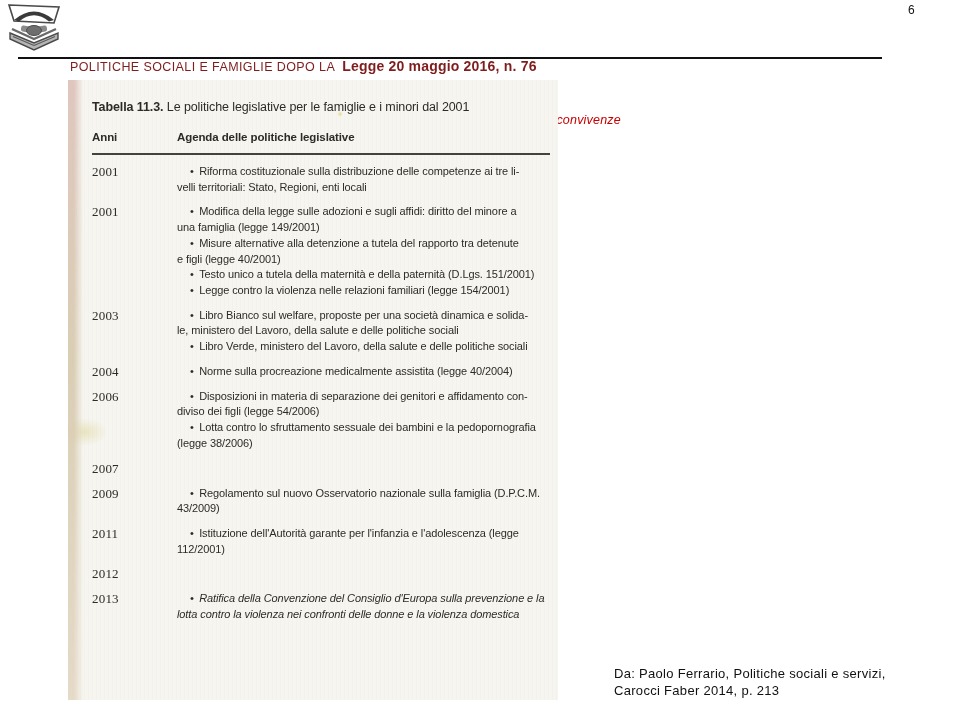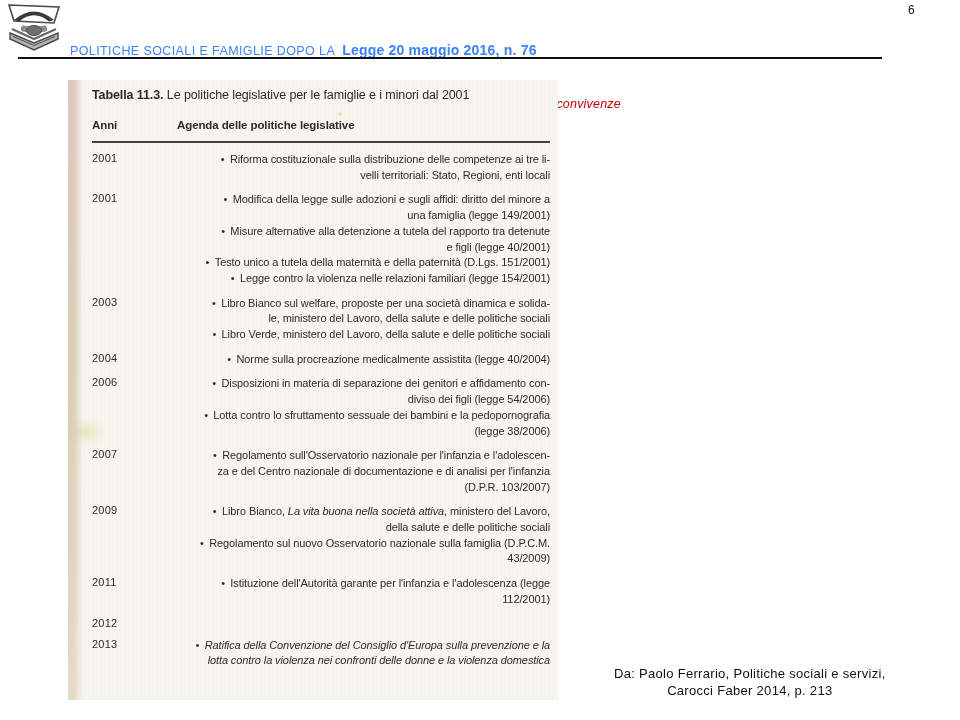--- a/index.html
+++ b/index.html
@@ -2,21 +2,21 @@
 <html><head>
 <meta charset="utf-8">
 <style>
   html,body{margin:0;padding:0;background:#fff;}
   .slide{position:relative;width:960px;height:720px;background:#ffffff;overflow:hidden;
          font-family:"Liberation Sans",sans-serif;}
 
   
   .logo{position:absolute;left:6px;top:2px;width:56px;height:54px;}
   .header-text{position:absolute;left:70px;top:6px;white-space:pre-wrap;}
-  .title-line{font-size:12.5px;letter-spacing:.4px;color:#3b82f6;}
+  .title-line{font-size:12.5px;letter-spacing:.4px;color:#7f1d1d;margin-top:16px;}
   .title-bold{font-weight:bold;font-size:14px;margin-left:7px;letter-spacing:.2px;}
   .subtitle{font-style:italic;font-size:12.5px;color:#c80000;margin-top:3px;letter-spacing:.2px;}
   .byline{font-size:12px;color:#111;margin-top:3px;letter-spacing:.2px;}
   .byline a{color:#008b8b;text-decoration:underline;cursor:pointer;}
   .byline a.bold{font-weight:bold;}
   .page-number{position:absolute;left:908px;top:3px;font-size:12px;color:#111;}
   .header-rule{position:absolute;left:18px;top:57px;width:864px;height:2px;background:#111;}
 
   
   .scan{position:absolute;left:68px;top:80px;width:490px;height:620px;box-sizing:border-box;
@@ -25,34 +25,34 @@
         background-image:
           radial-gradient(ellipse 34px 20px at 16px 352px, rgba(200,190,80,.30), rgba(200,190,80,0) 70%),
           radial-gradient(circle 4px at 272px 34px, rgba(215,205,70,.55), rgba(215,205,70,0) 75%),
           repeating-linear-gradient(90deg, rgba(120,110,90,.025) 0 1px, transparent 1px 4px);
         color:#2e2b27;}
   .scan-edge{position:absolute;left:0;top:0;bottom:0;width:15px;
         background:linear-gradient(180deg, rgba(222,196,188,.95), rgba(214,201,172,.85) 45%, rgba(228,216,196,.9)),
                    linear-gradient(90deg, rgba(0,0,0,.06), rgba(0,0,0,0));
         -webkit-mask:linear-gradient(90deg,#000 40%,transparent);
         mask:linear-gradient(90deg,#000 40%,transparent);}
-  .table-heading{font-size:12.5px;margin-top:2px;letter-spacing:-.1px;}
+  .table-heading{font-size:12.5px;margin-top:14px;letter-spacing:-.1px;}
   .table-heading .lbl{font-weight:bold;}
   .colheads{display:grid;grid-template-columns:85px 1fr;font-weight:bold;
             font-size:11.5px;margin-top:17px;letter-spacing:-.1px;}
   .rule{height:2px;background:#45423c;margin-top:10px;}
   .trow{display:grid;grid-template-columns:85px 1fr;margin-top:9px;}
-  .trow .year{font-size:11px;letter-spacing:.2px;}
+  .trow .year{font-size:13px;letter-spacing:.2px;font-family:Liberation Serif, serif;}
   .item{white-space:pre-line;text-indent:13px;font-size:11px;line-height:15.7px;
-        letter-spacing:-.1px;text-align:right;}
+        letter-spacing:-.1px;}
   .item .it{font-style:italic;}
 
   
   .caption{position:absolute;left:614px;top:666px;font-size:13px;line-height:16.5px;
-           color:#111;letter-spacing:.3px;text-align:center;}
+           color:#111;letter-spacing:.3px;}
 </style>
 </head>
 <body>
 
 <div class="slide">
 
   <svg class="logo" viewBox="0 0 56 54">
     <path d="M3,3 L53,5 L48,21 L8,19 Z" fill="#ffffff" stroke="#4a4a4a" stroke-width="1.6"></path>
     <path d="M8,18 Q28,1 48,18 L43,19.5 Q28,7 13,19.5 Z" fill="#3a3a3a"></path>
     <path d="M6,27 L28,37 L50,27" fill="none" stroke="#6a6a6a" stroke-width="2.4"></path>
@@ -119,31 +119,24 @@
           <div class="year">2006</div>
           <div>
             <div class="item"><span>• Disposizioni in materia di separazione dei genitori e affidamento con-
 diviso dei figli (legge 54/2006)</span></div>
             <div class="item"><span>• Lotta contro lo sfruttamento sessuale dei bambini e la pedopornografia
 (legge 38/2006)</span></div>
           </div>
         </div>
         <div class="trow">
           <div class="year">2007</div>
-          <div>
-            <div class="item"><span>• Regolamento sull'Osservatorio nazionale per l'infanzia e l'adolescen-
-za e del Centro nazionale di documentazione e di analisi per l'infanzia
-(D.P.R. 103/2007)</span></div>
-          </div>
         </div>
         <div class="trow">
           <div class="year">2009</div>
           <div>
-            <div class="item"><span>• Libro Bianco, </span><span class="it">La vita buona nella società attiva</span><span>, ministero del Lavoro,
-della salute e delle politiche sociali</span></div>
             <div class="item"><span>• Regolamento sul nuovo Osservatorio nazionale sulla famiglia (D.P.C.M.
 43/2009)</span></div>
           </div>
         </div>
         <div class="trow">
           <div class="year">2011</div>
           <div>
             <div class="item"><span>• Istituzione dell'Autorità garante per l'infanzia e l'adolescenza (legge
 112/2001)</span></div>
           </div>

